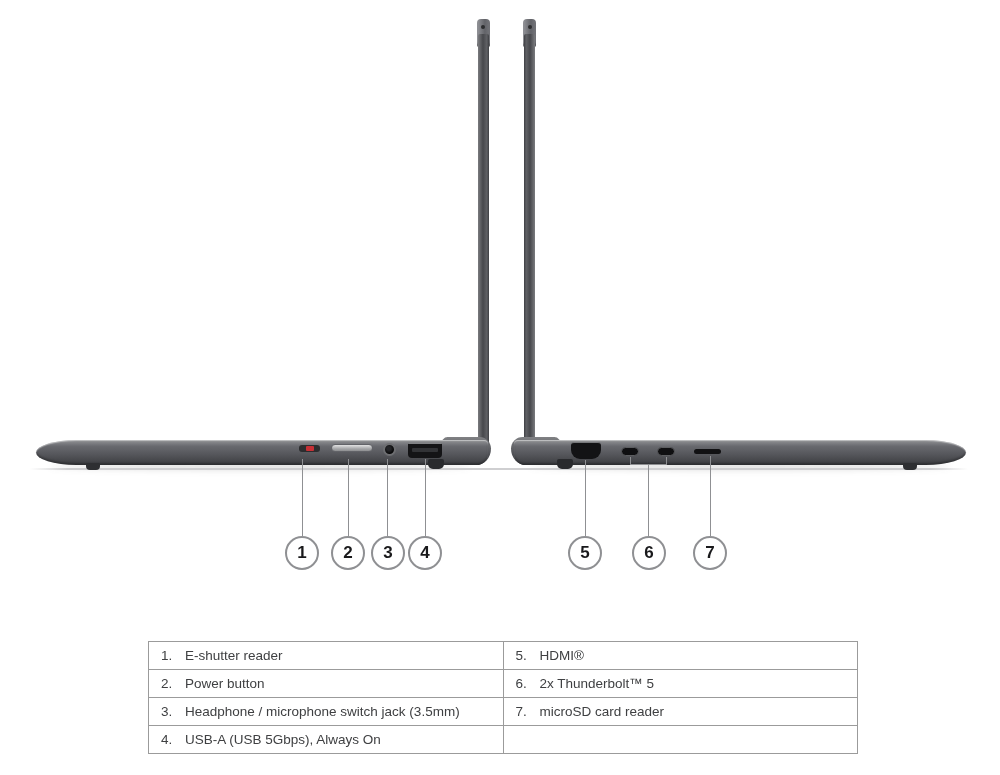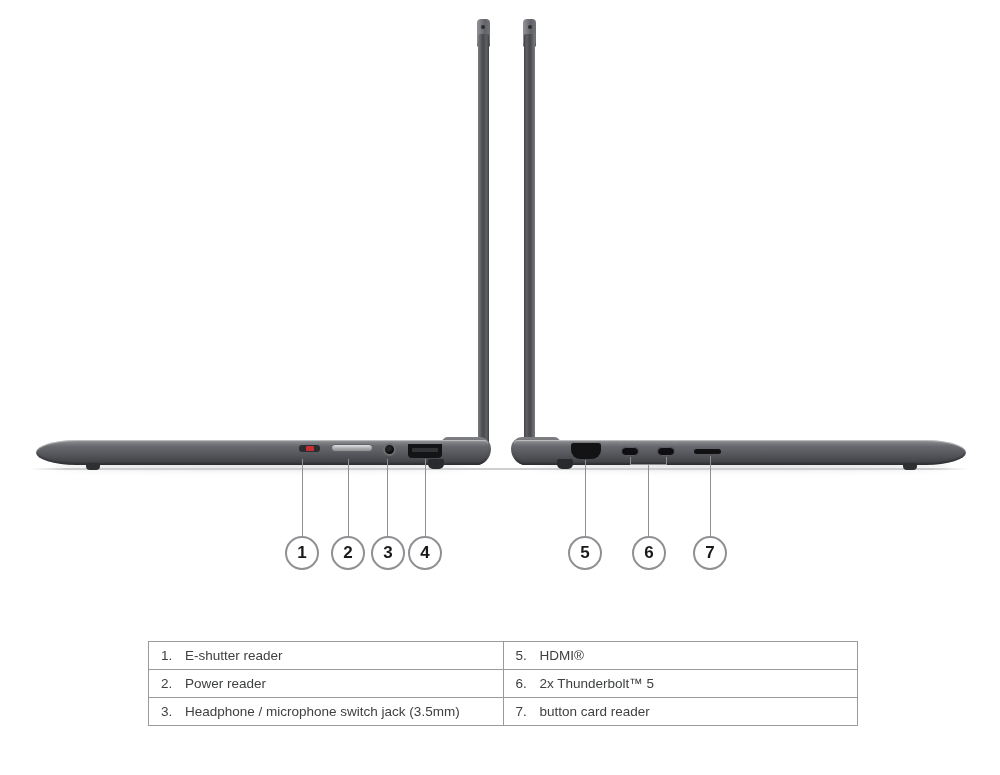--- a/index.html
+++ b/index.html
@@ -209,23 +209,27 @@
       <span>7</span>
     </div>
 
   <table class="abs legend">
     <tbody>
         <tr>
       <td><span class="num">1.</span><span>E-shutter reader</span></td>
       <td><span class="num">5.</span><span>HDMI®</span></td>
     </tr>
     <tr>
-      <td><span class="num">2.</span><span>Power reader</span></td>
+      <td><span class="num">2.</span><span>Power button</span></td>
       <td><span class="num">6.</span><span>2x Thunderbolt™ 5</span></td>
     </tr>
     <tr>
       <td><span class="num">3.</span><span>Headphone / microphone switch jack (3.5mm)</span></td>
-      <td><span class="num">7.</span><span>button card reader</span></td>
+      <td><span class="num">7.</span><span>microSD card reader</span></td>
+    </tr>
+    <tr>
+      <td><span class="num">4.</span><span>USB-A (USB 5Gbps), Always On</span></td>
+      <td><span class="num"></span><span></span></td>
     </tr>
   </tbody>
     </table>
 
 </div>
 
 </body></html>

